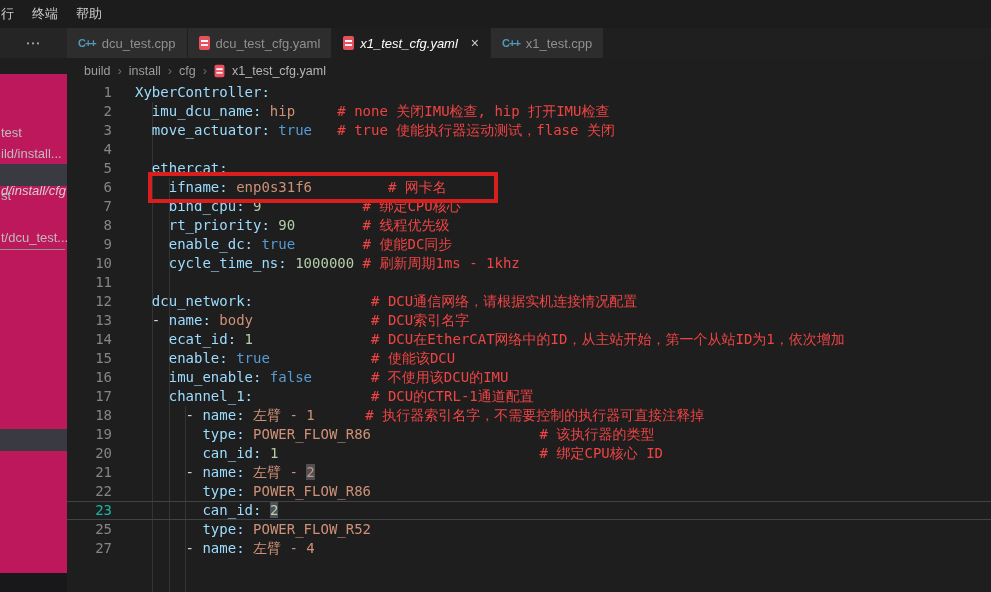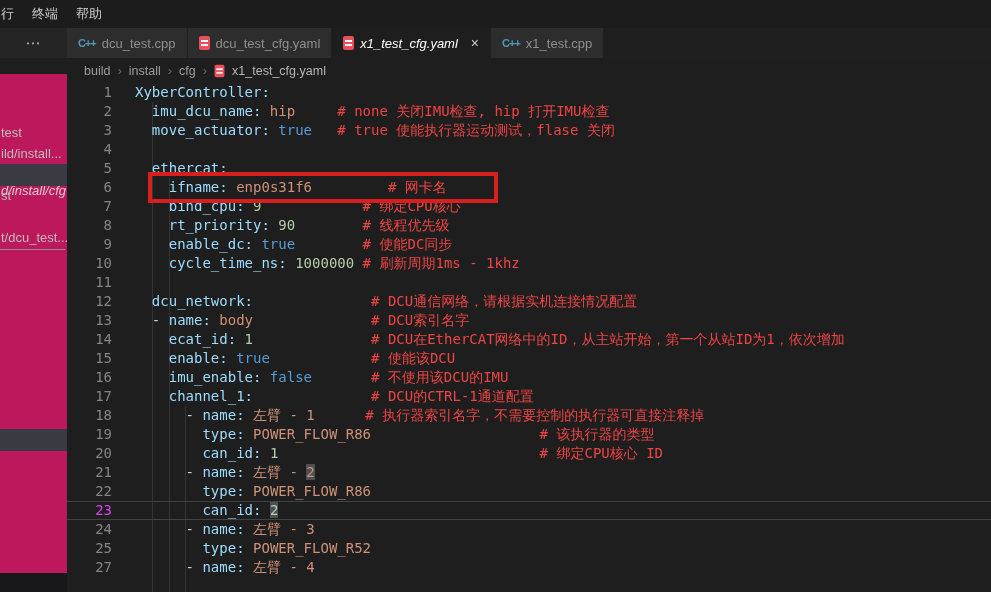--- a/index.html
+++ b/index.html
@@ -40,21 +40,21 @@
               font-size:12.5px;color:#9d9d9d;}
   .breadcrumb .bsep{color:#6b6b6b;font-size:13px;}
   .breadcrumb .bfile{color:#b5b5b5;}
   .breadcrumb .yicon{transform:scale(.9);}
 
   .code{position:absolute;left:0;top:25px;right:0;bottom:0;
         font-family:"DejaVu Sans Mono","Liberation Mono",monospace;font-size:14px;line-height:19px;}
   .row{height:19px;white-space:pre;box-sizing:border-box;}
   .row.current{border-top:1px solid #3f4346;border-bottom:1px solid #3f4346;line-height:17px;}
   .ln{display:inline-block;width:45px;margin-right:23px;text-align:right;color:#858585;}
-  .row.current .ln{color:#d946ef;}
+  .row.current .ln{color:#14b8a6;}
   .tk-p{color:#d4d4d4}.tk-k{color:#9cdcfe}.tk-s{color:#ce9178}
   .tk-n{color:#b5cea8}.tk-b{color:#569cd6}.tk-c{color:#ef4444}
   .tk-hl{background:#4d5156;}
 
   .guide{position:absolute;width:1px;background:#343434;z-index:1;}
   #guide1{left:85px;top:19px;bottom:0;}
   #guide2{left:102px;top:95px;bottom:0;}
   #guide3{left:118px;top:323px;bottom:0;}
 
   .redbox{position:absolute;left:81px;top:89px;width:350px;height:31px;
@@ -143,21 +143,20 @@
           <div class="row"><span class="ln">14</span><span class="tk-p">    </span><span class="tk-k">ecat_id:</span><span class="tk-n"> 1</span><span class="tk-c">              # DCU在EtherCAT网络中的ID，从主站开始，第一个从站ID为1，依次增加</span></div>
           <div class="row"><span class="ln">15</span><span class="tk-p">    </span><span class="tk-k">enable:</span><span class="tk-b"> true</span><span class="tk-c">            # 使能该DCU</span></div>
           <div class="row"><span class="ln">16</span><span class="tk-p">    </span><span class="tk-k">imu_enable:</span><span class="tk-b"> false</span><span class="tk-c">       # 不使用该DCU的IMU</span></div>
           <div class="row"><span class="ln">17</span><span class="tk-p">    </span><span class="tk-k">channel_1:</span><span class="tk-c">              # DCU的CTRL-1通道配置</span></div>
           <div class="row"><span class="ln">18</span><span class="tk-p">      - </span><span class="tk-k">name:</span><span class="tk-s"> 左臂 - 1</span><span class="tk-c">      # 执行器索引名字，不需要控制的执行器可直接注释掉</span></div>
           <div class="row"><span class="ln">19</span><span class="tk-p">        </span><span class="tk-k">type:</span><span class="tk-s"> POWER_FLOW_R86</span><span class="tk-c">                    # 该执行器的类型</span></div>
           <div class="row"><span class="ln">20</span><span class="tk-p">        </span><span class="tk-k">can_id:</span><span class="tk-n"> 1</span><span class="tk-c">                               # 绑定CPU核心 ID</span></div>
           <div class="row"><span class="ln">21</span><span class="tk-p">      - </span><span class="tk-k">name:</span><span class="tk-s"> 左臂 - </span><span class="tk-s tk-hl">2</span></div>
           <div class="row"><span class="ln">22</span><span class="tk-p">        </span><span class="tk-k">type:</span><span class="tk-s"> POWER_FLOW_R86</span></div>
           <div class="row current"><span class="ln">23</span><span class="tk-p">        </span><span class="tk-k">can_id:</span><span class="tk-n"> </span><span class="tk-n tk-hl">2</span></div>
-          <div class="row"><span class="ln">24</span><span class="tk-p">      - </span><span class="tk-k">name:</span><span class="tk-s"> 左臂 - 3</span></div>
           <div class="row"><span class="ln">25</span><span class="tk-p">        </span><span class="tk-k">type:</span><span class="tk-s"> POWER_FLOW_R52</span></div>
           <div class="row"><span class="ln">27</span><span class="tk-p">      - </span><span class="tk-k">name:</span><span class="tk-s"> 左臂 - 4</span></div>
         </div>
       <div class="redbox"></div>
     </div>
   </div>
 
 </div>
 
 </body></html>

